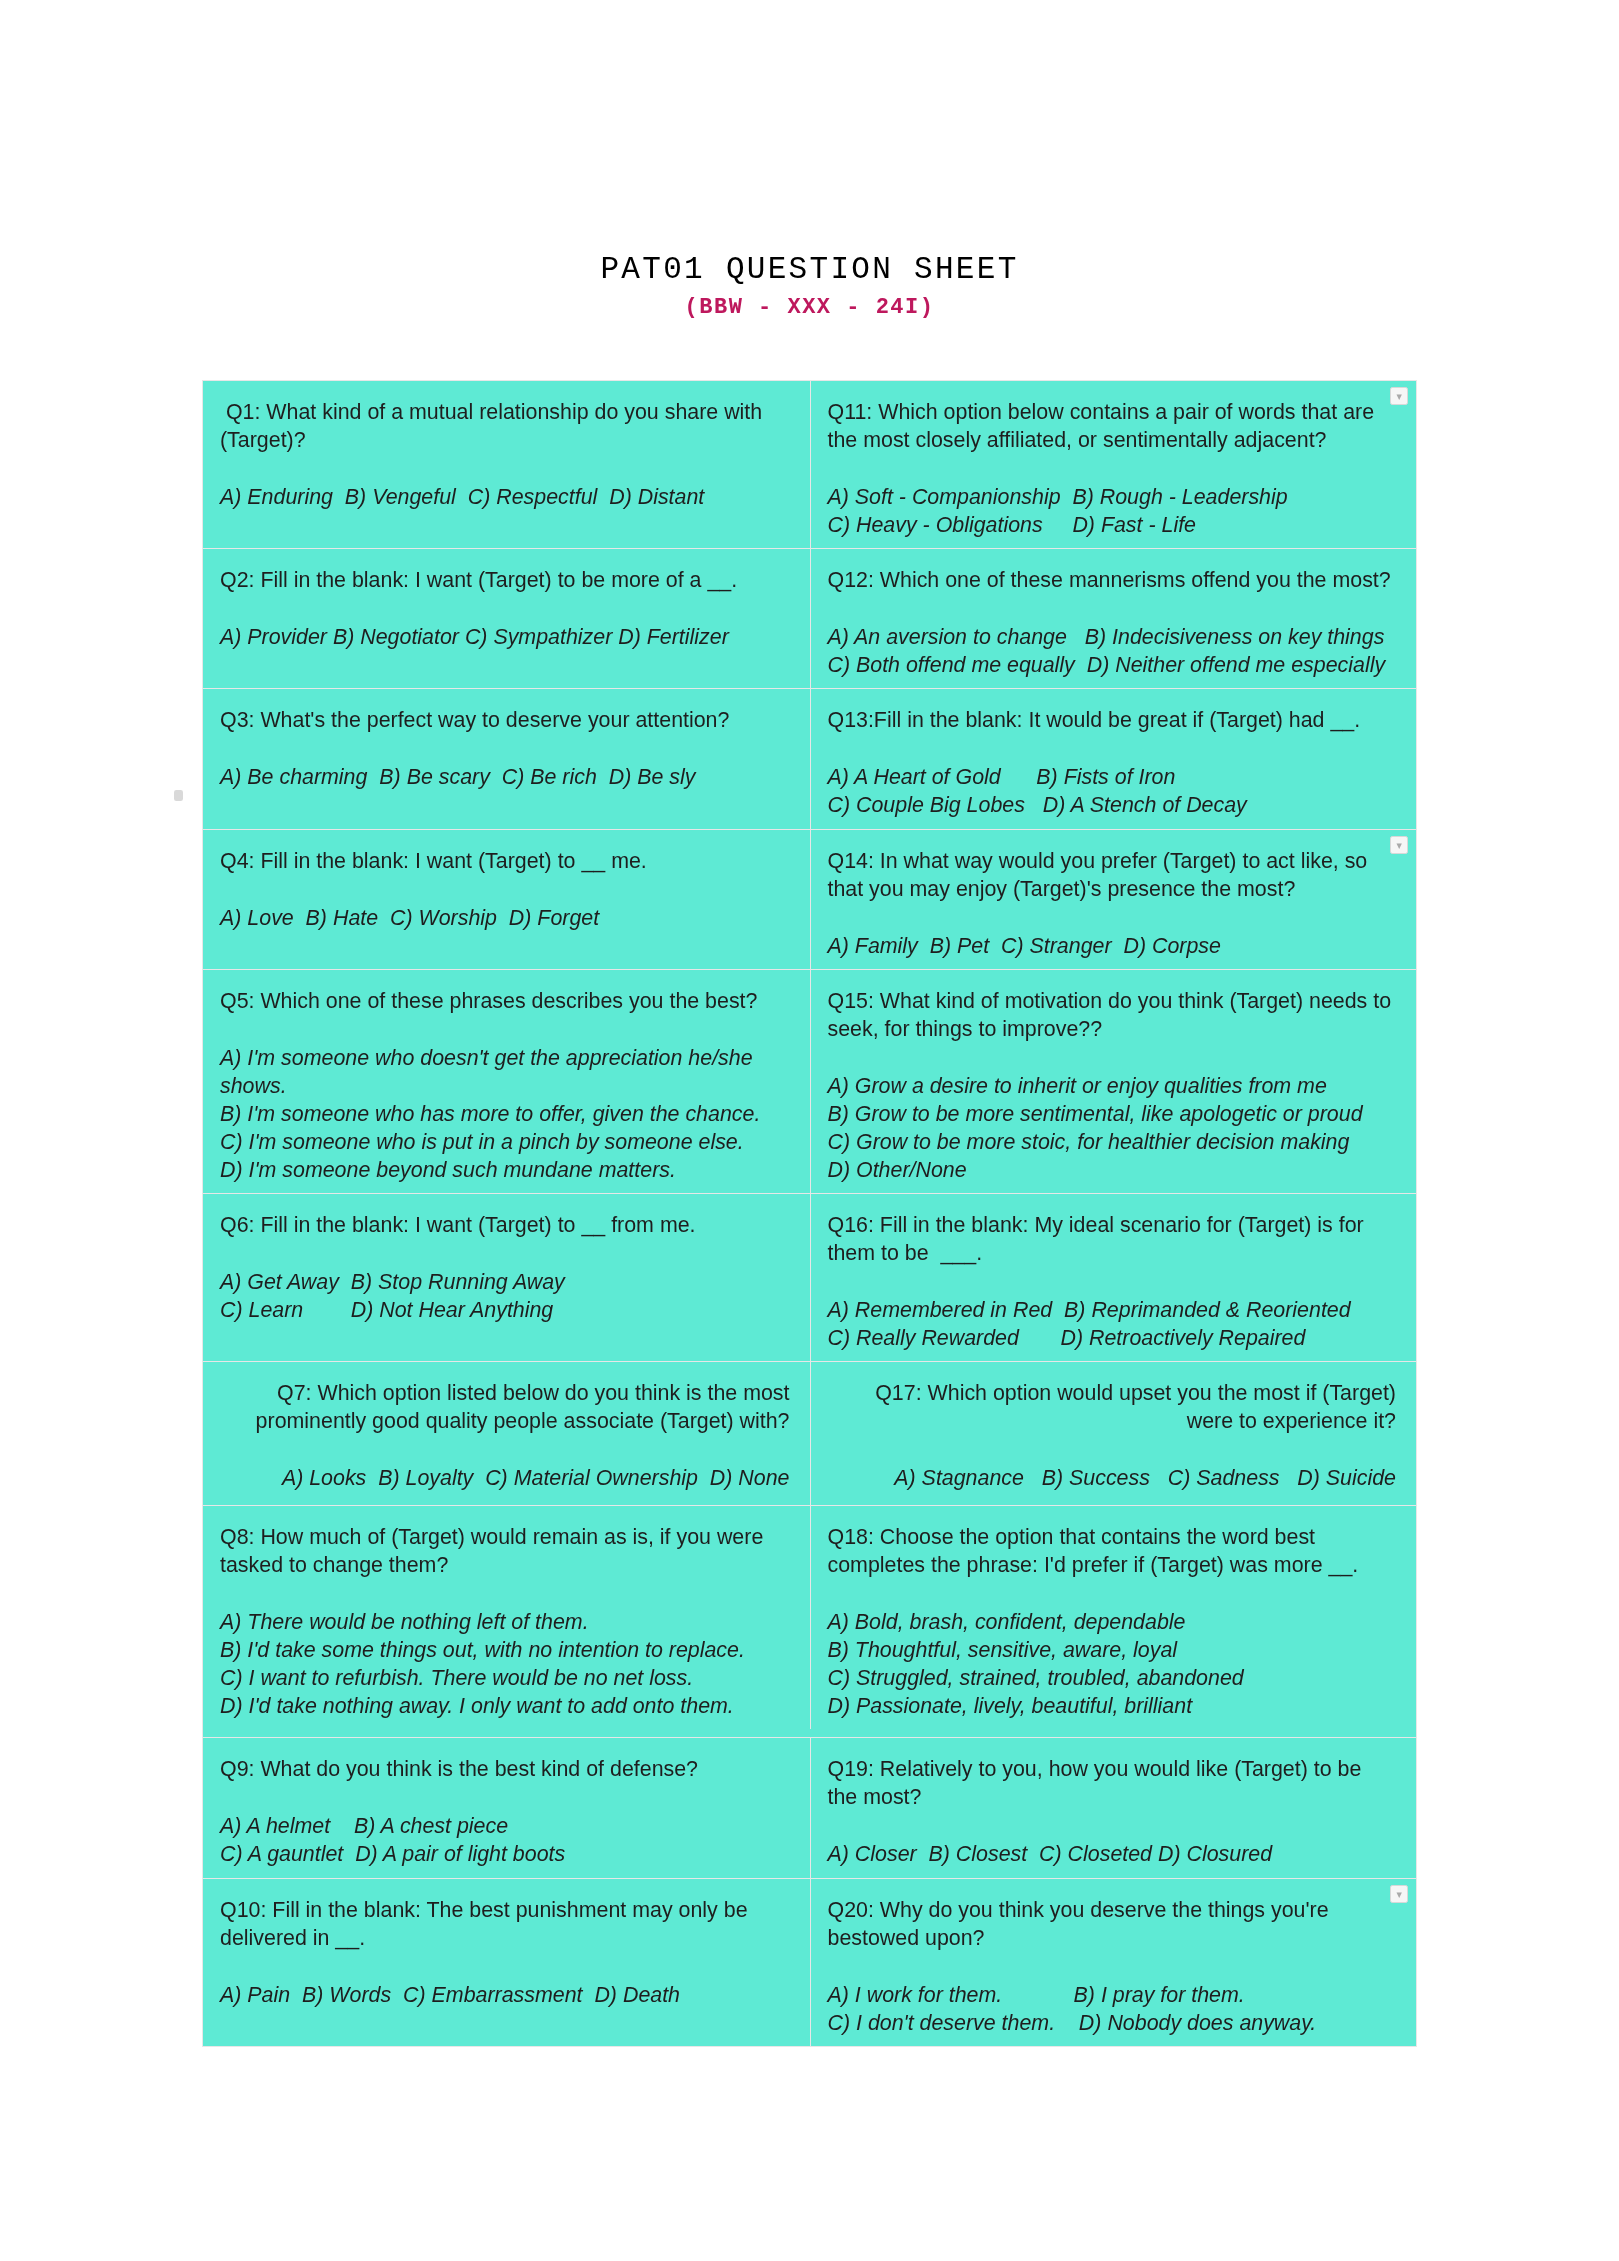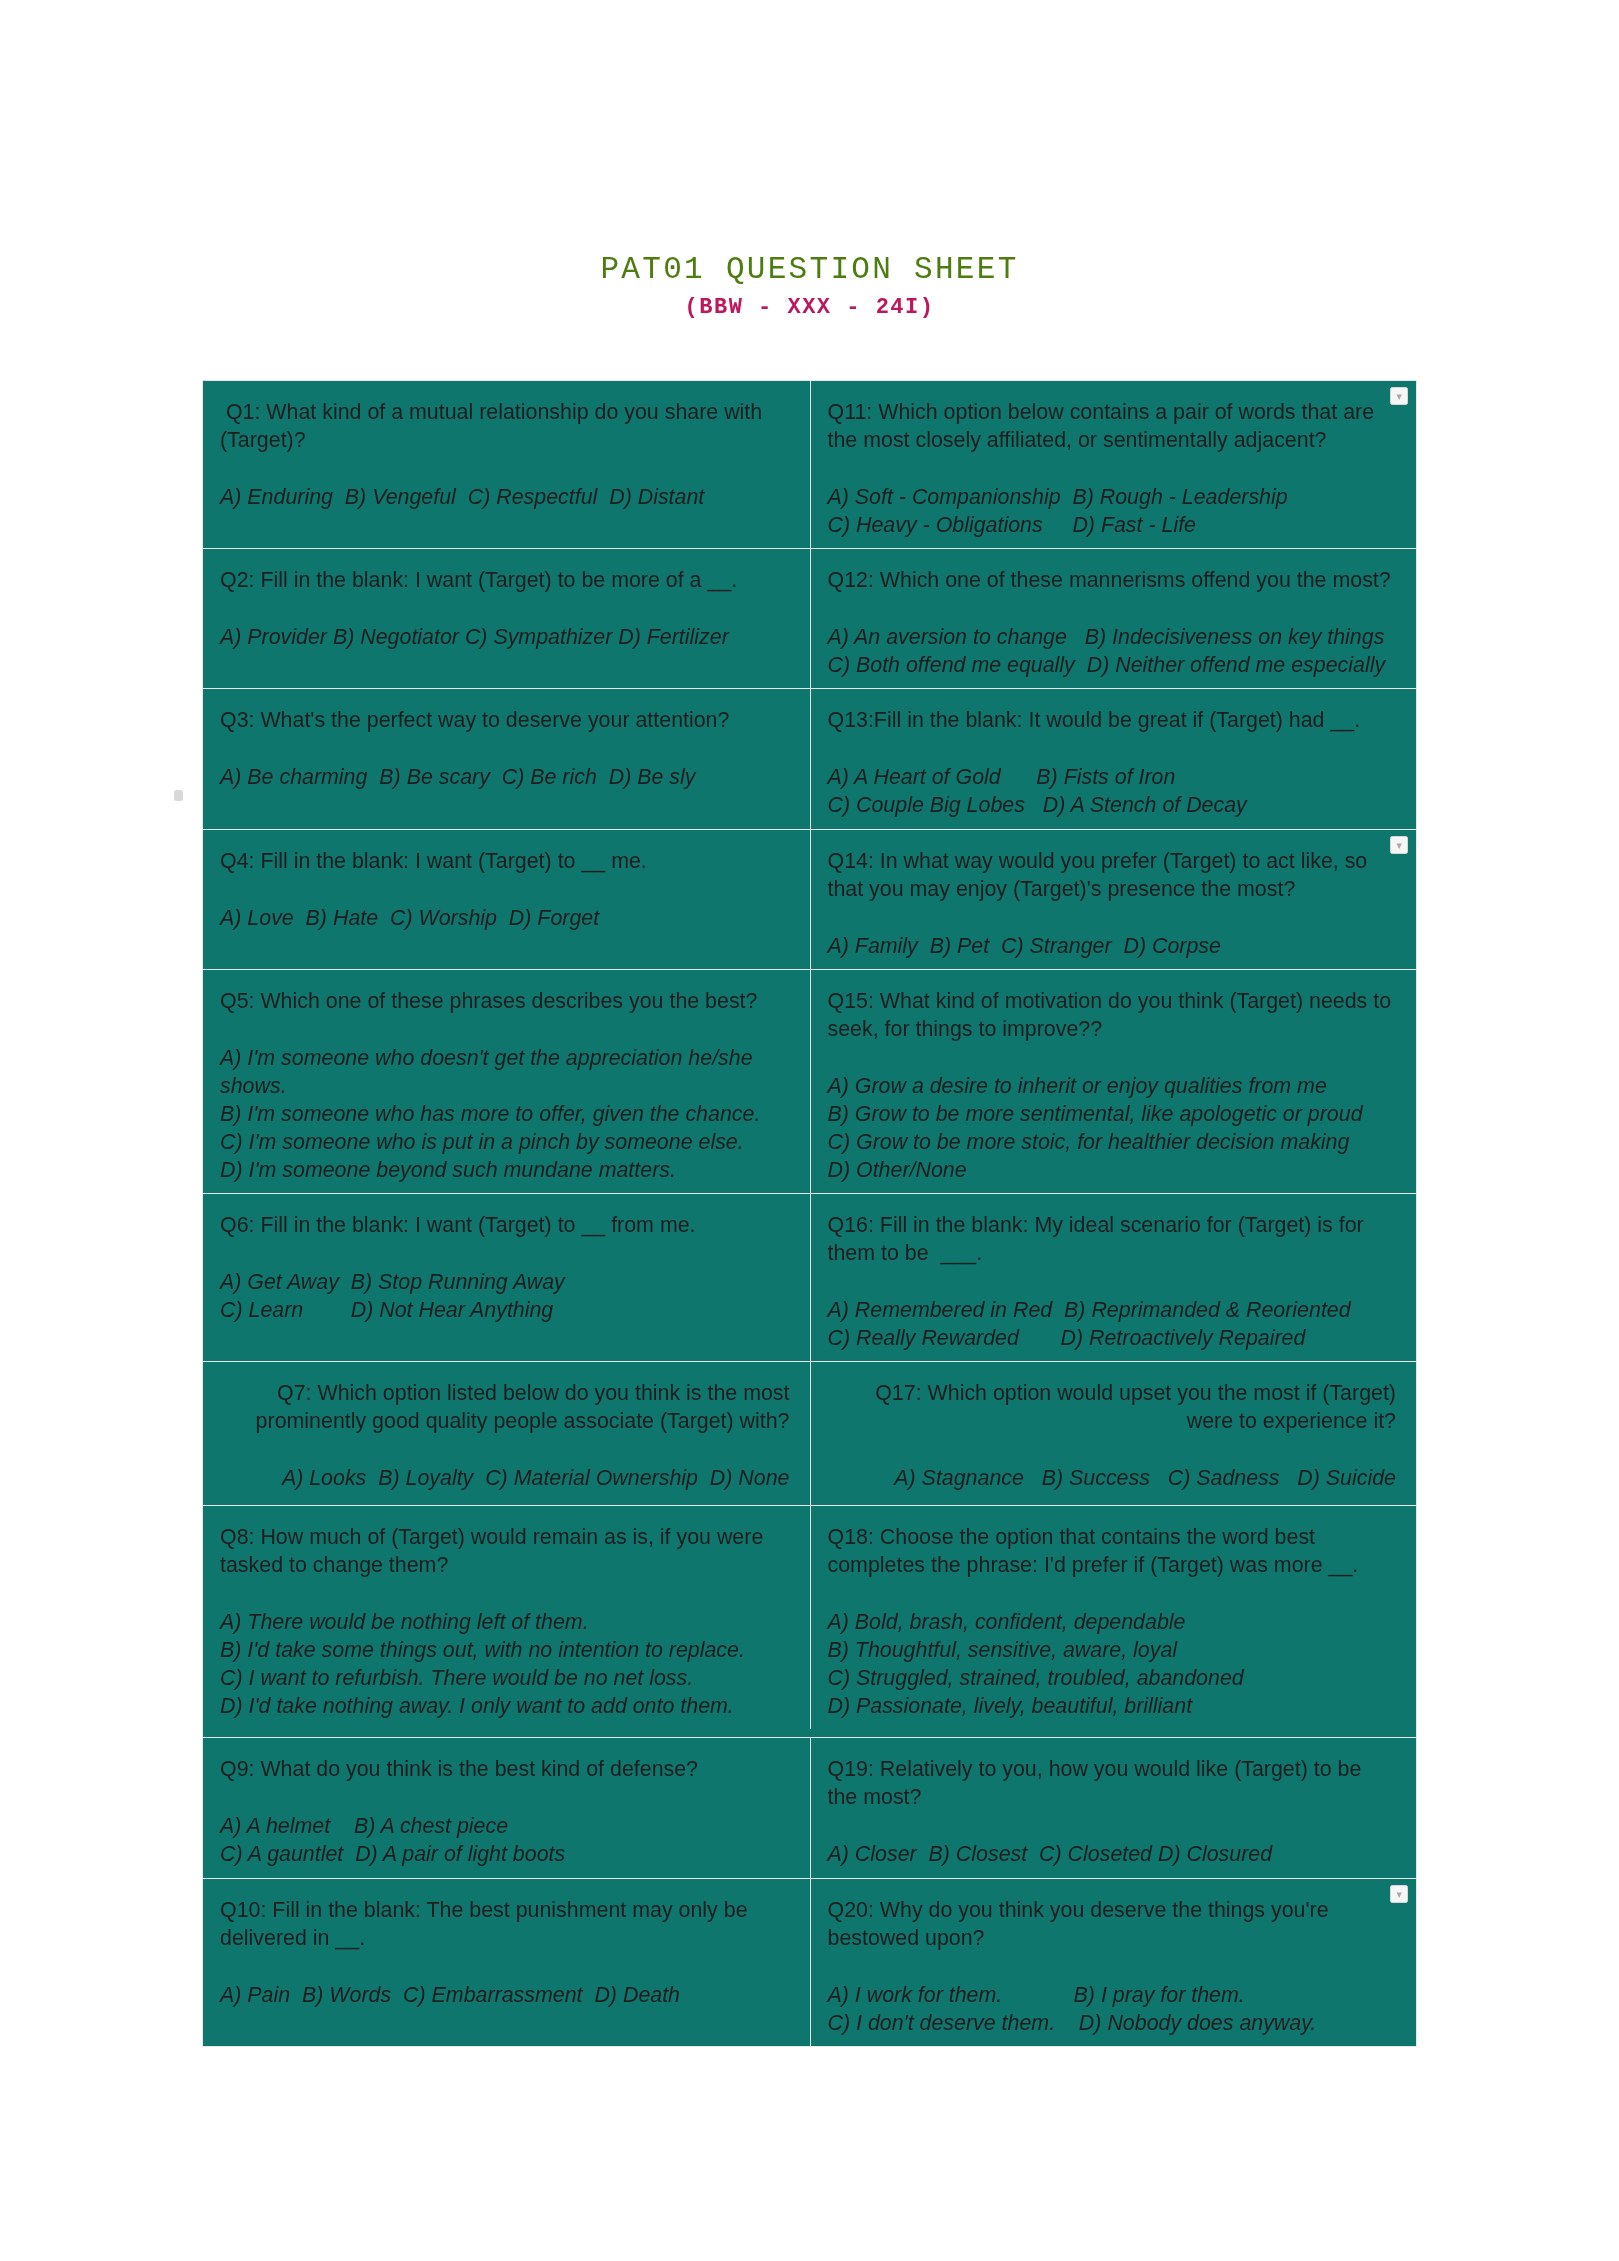--- a/index.html
+++ b/index.html
@@ -16,21 +16,21 @@
   .title {
     position: absolute;
     top: 252px;
     left: 202px;
     width: 1215px;
     text-align: center;
     font-family: "Liberation Mono", "DejaVu Sans Mono", monospace;
     font-size: 31px;
     font-weight: 400;
     letter-spacing: 2.3px;
-    color: #4d7c0f;
+    color: #000000;
     white-space: pre;
   }
   .subtitle {
     position: absolute;
     top: 295px;
     left: 202px;
     width: 1215px;
     text-align: center;
     font-family: "Liberation Mono", "DejaVu Sans Mono", monospace;
     font-size: 22px;
@@ -38,21 +38,21 @@
     letter-spacing: 1.5px;
     color: #be185d;
     white-space: pre;
   }
   .sheet {
     position: absolute;
     left: 202px;
     top: 380px;
     width: 1215px;
     border: 1.5px solid #e7e7e7;
-    background: #0f766e;
+    background: #5eead4;
   }
   .row {
     display: grid;
     grid-template-columns: 1fr 1fr;
     border-top: 1.5px solid #e7e7e7;
   }
   .row:first-child { border-top: none; }
   .row:nth-child(1)  { min-height: 159px; }
   .row:nth-child(2)  { min-height: 136px; }
   .row:nth-child(3)  { min-height: 136px; }

